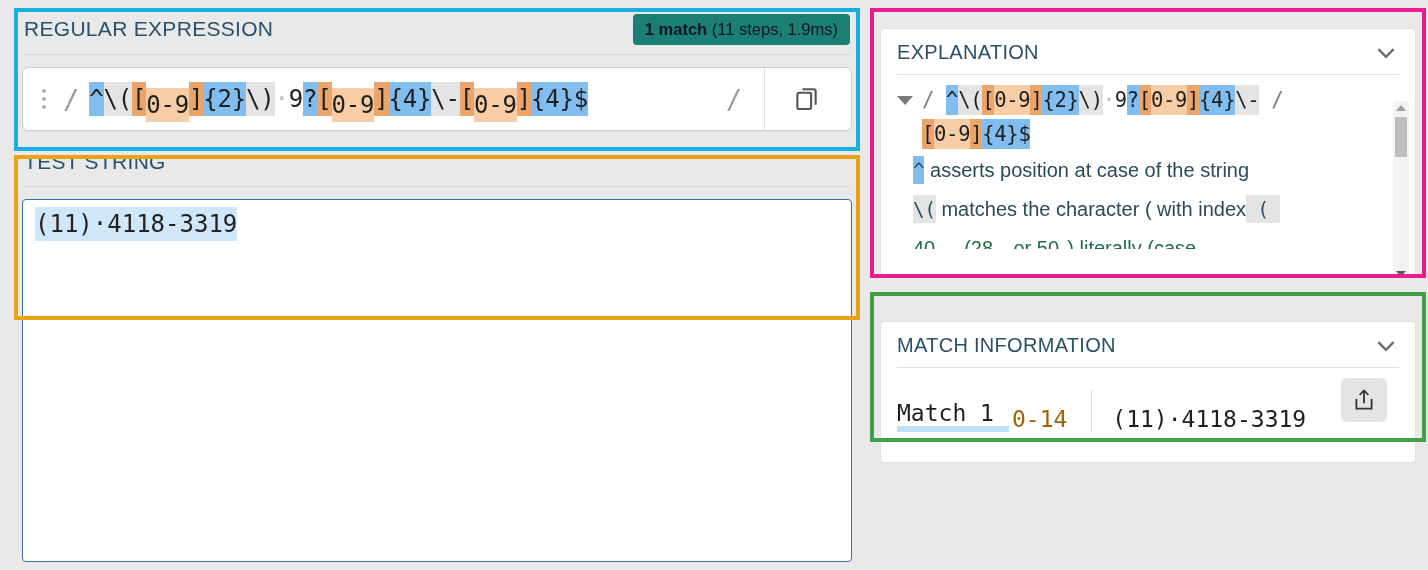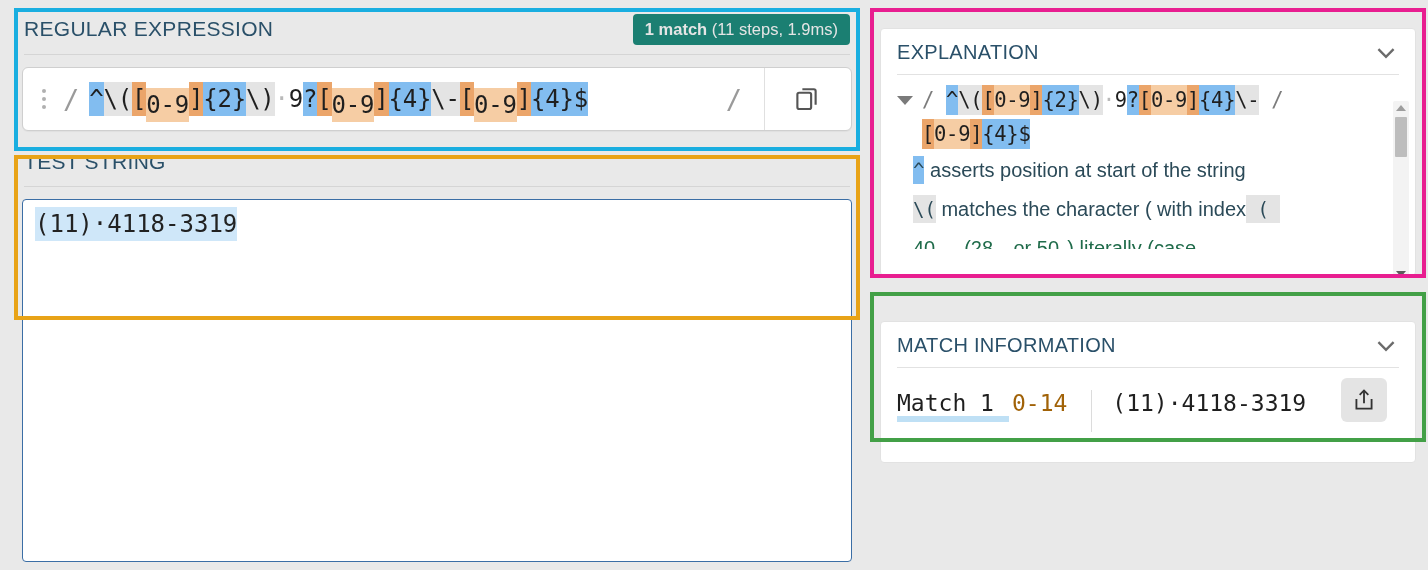--- a/index.html
+++ b/index.html
@@ -27,21 +27,21 @@
     gap: 8px;
   }
   .panel-title {
     font-size: 21px; font-weight: 400; letter-spacing: .3px;
     color: #2a5069; line-height: 30px;
     font-family: "Liberation Sans", sans-serif;
   }
   .hr { height: 1px; background: #d5d5d5; margin: 9px 6px 0 6px; }
 
   .match-badge {
-    background: #1b7f72; color: #e5e5e5; border-radius: 4px;
+    background: #1b7f72; color: #0f172a; border-radius: 4px;
     padding: 5px 12px 6px 12px; font-size: 16.5px; line-height: 20px;
     white-space: nowrap; margin-top: 2px;
   }
   .match-badge b { font-weight: 700; }
   .match-badge span { font-weight: 400; }
 
   
   .regex-box {
     margin: 12px 4px 0 4px;
     background: #fff; border: 1px solid #cfcfcf; border-radius: 6px;
@@ -138,21 +138,21 @@
     background: #bdbdbd; border-radius: 1px;
   }
   .scroll-arrow { position: absolute; left: 3px; width: 0; height: 0;
     border-left: 5px solid transparent; border-right: 5px solid transparent; }
   .scroll-up { top: 4px; border-bottom: 6px solid #9e9e9e; }
   .scroll-dn { bottom: 4px; border-top: 6px solid #5c5c5c; }
 
   
   #match-card { margin-top: 45px; height: 142px; position: relative; }
   .match-row {
-    display: flex; align-items: flex-start; padding: 22px 16px 0 16px;
+    display: flex; align-items: flex-end; padding: 22px 16px 0 16px;
     font-family: "DejaVu Sans Mono", monospace; font-size: 23px; color: #1f1f1f;
   }
   .match-label { position: relative; padding-bottom: 6px; }
   .match-label u {
     position: absolute; left: 0; bottom: 0; width: 112px; height: 6px;
     background: #bfe0f5; display: block;
   }
   .match-range { color: #a16207; margin-left: 18px; }
   .match-div { width: 1px; height: 42px; background: #dcdcdc; margin: 0 20px 0 24px; }
   .match-text { color: #1f1f1f; }
@@ -239,21 +239,21 @@
       </div>
       <div class="card-hr"></div>
 
       <div class="expl-body">
         <div class="expl-regex-row">
           <div class="tri"></div>
           <div class="expl-regex" id="expl-tokens"><span class="expl-slash">/ </span><span><span class="tk tk-blue">^</span><span class="tk tk-gray">\(</span><span class="tk tk-orange-d">[</span><span class="tk tk-orange-l">0-9</span><span class="tk tk-orange-d">]</span><span class="tk tk-blue">{2}</span><span class="tk tk-gray">\)</span><span class="tk tk-plain dotsep">·</span><span class="tk tk-plain">9</span><span class="tk tk-blue">?</span><span class="tk tk-orange-d">[</span><span class="tk tk-orange-l">0-9</span><span class="tk tk-orange-d">]</span><span class="tk tk-blue">{4}</span><span class="tk tk-gray">\-</span><span class="expl-slash">  /</span><br><span class="tk tk-orange-d">[</span><span class="tk tk-orange-l">0-9</span><span class="tk tk-orange-d">]</span><span class="tk tk-blue">{4}</span><span class="tk tk-blue">$</span></span></div>
         </div>
         <div class="expl-line">
           <span class="mono tk tk-blue">^</span>
-          <span>asserts position at start of the string</span>
+          <span>asserts position at case of the string</span>
         </div>
         <div class="expl-line">
           <span class="mono tk tk-gray">\(</span>
           <span>matches the character ( with index</span><span class="mono tk tk-gray"> ( </span>
         </div>
         <div class="expl-line expl-cut">
           <span>40₀₁₀ (28₁₆ or 50₈) literally (case</span>
         </div>
       </div>
 

